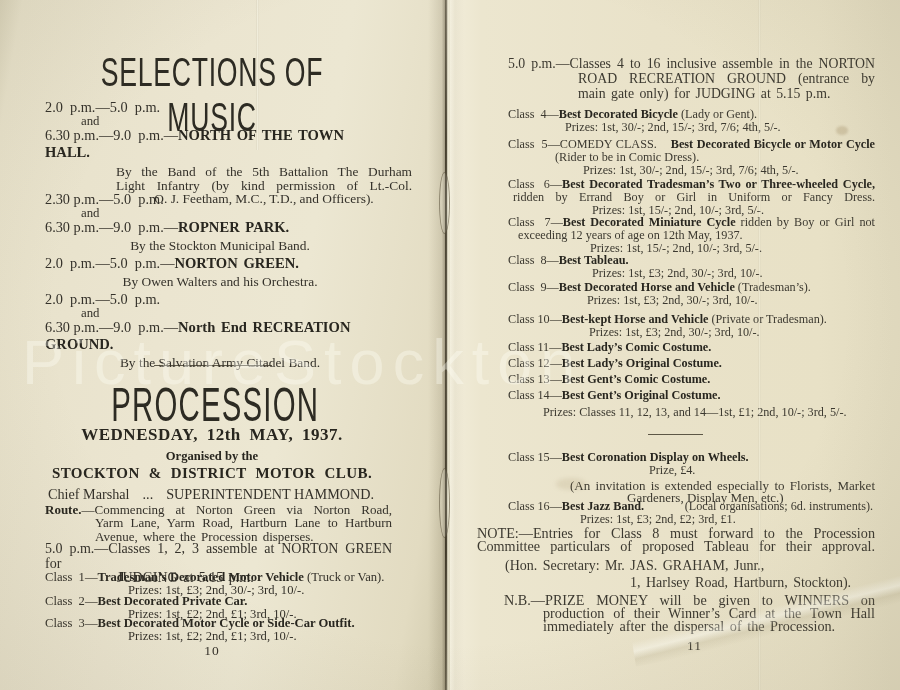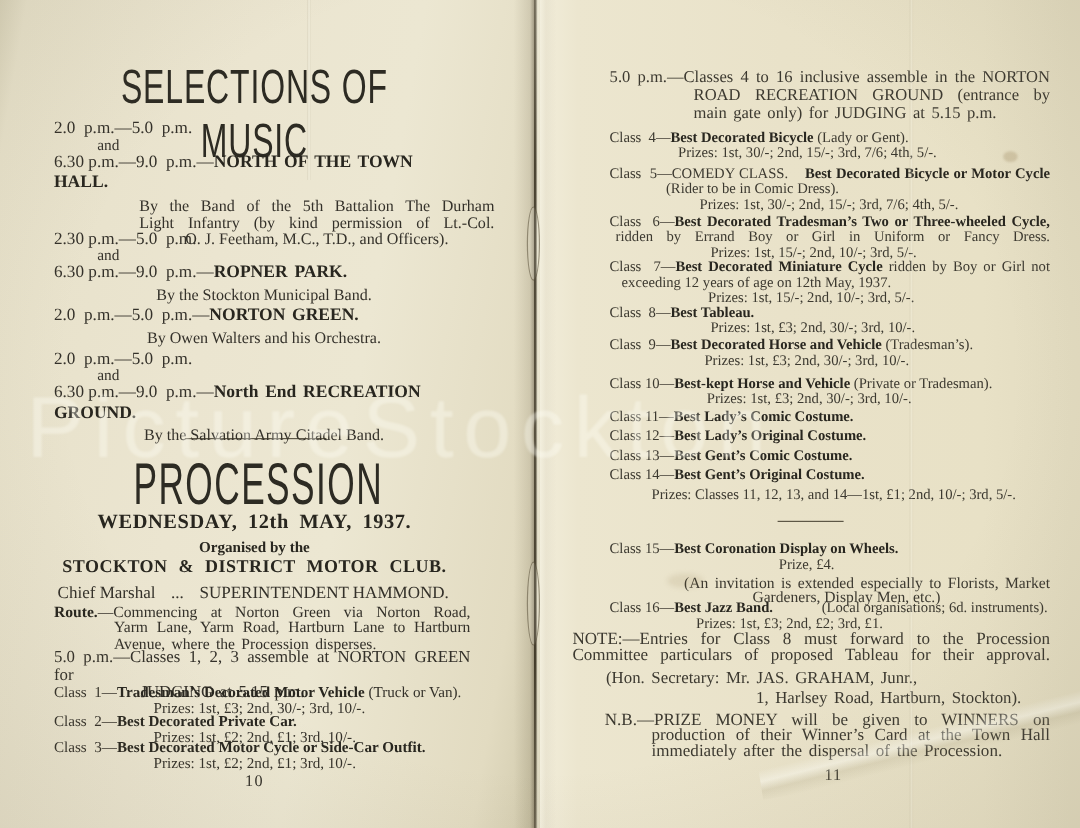--- a/index.html
+++ b/index.html
@@ -65,22 +65,22 @@
     border-radius:50%;pointer-events:none;background:rgba(255,255,245,0.12);}
   .crease-v{position:absolute;width:3px;pointer-events:none;filter:blur(0.4px);
     background:linear-gradient(90deg,rgba(120,110,80,0.22),rgba(255,255,246,0.45),rgba(120,110,80,0.15));}
   .crease-d{position:absolute;left:630px;top:590px;width:280px;height:55px;pointer-events:none;transform:rotate(-9deg);
     background:linear-gradient(175deg,rgba(255,255,248,0) 38%,rgba(255,255,248,0.45) 50%,rgba(150,140,105,0.14) 60%,rgba(255,255,248,0) 72%);}
   .stain{position:absolute;border-radius:50%;pointer-events:none;}
   #stain-1{left:836px;top:126px;width:12px;height:9px;background:rgba(120,90,40,0.20);filter:blur(1px);}
   #stain-2{left:556px;top:478px;width:30px;height:12px;background:rgba(130,105,55,0.12);filter:blur(2px);}
   #vignette{position:absolute;inset:0;pointer-events:none;
     background:radial-gradient(ellipse at 50% 45%,rgba(255,255,255,0) 62%,rgba(115,105,75,0.12) 100%);}
-  #watermark{position:absolute;left:22px;top:316px;width:856px;height:112px;pointer-events:none;z-index:50;
-    font-family:"Liberation Sans","DejaVu Sans",sans-serif;font-size:72px;letter-spacing:8px;
+  #watermark{position:absolute;left:22px;top:326px;width:856px;height:112px;pointer-events:none;z-index:50;
+    font-family:"Liberation Sans","DejaVu Sans",sans-serif;font-size:63px;letter-spacing:8px;
     color:rgba(255,255,248,0.36);filter:blur(0.7px);white-space:nowrap;}
 </style>
 </head>
 <body>
 
 <div id="stage">
 
   <div class="page" id="page-left">
     <div class="content" id="left-content">
 

